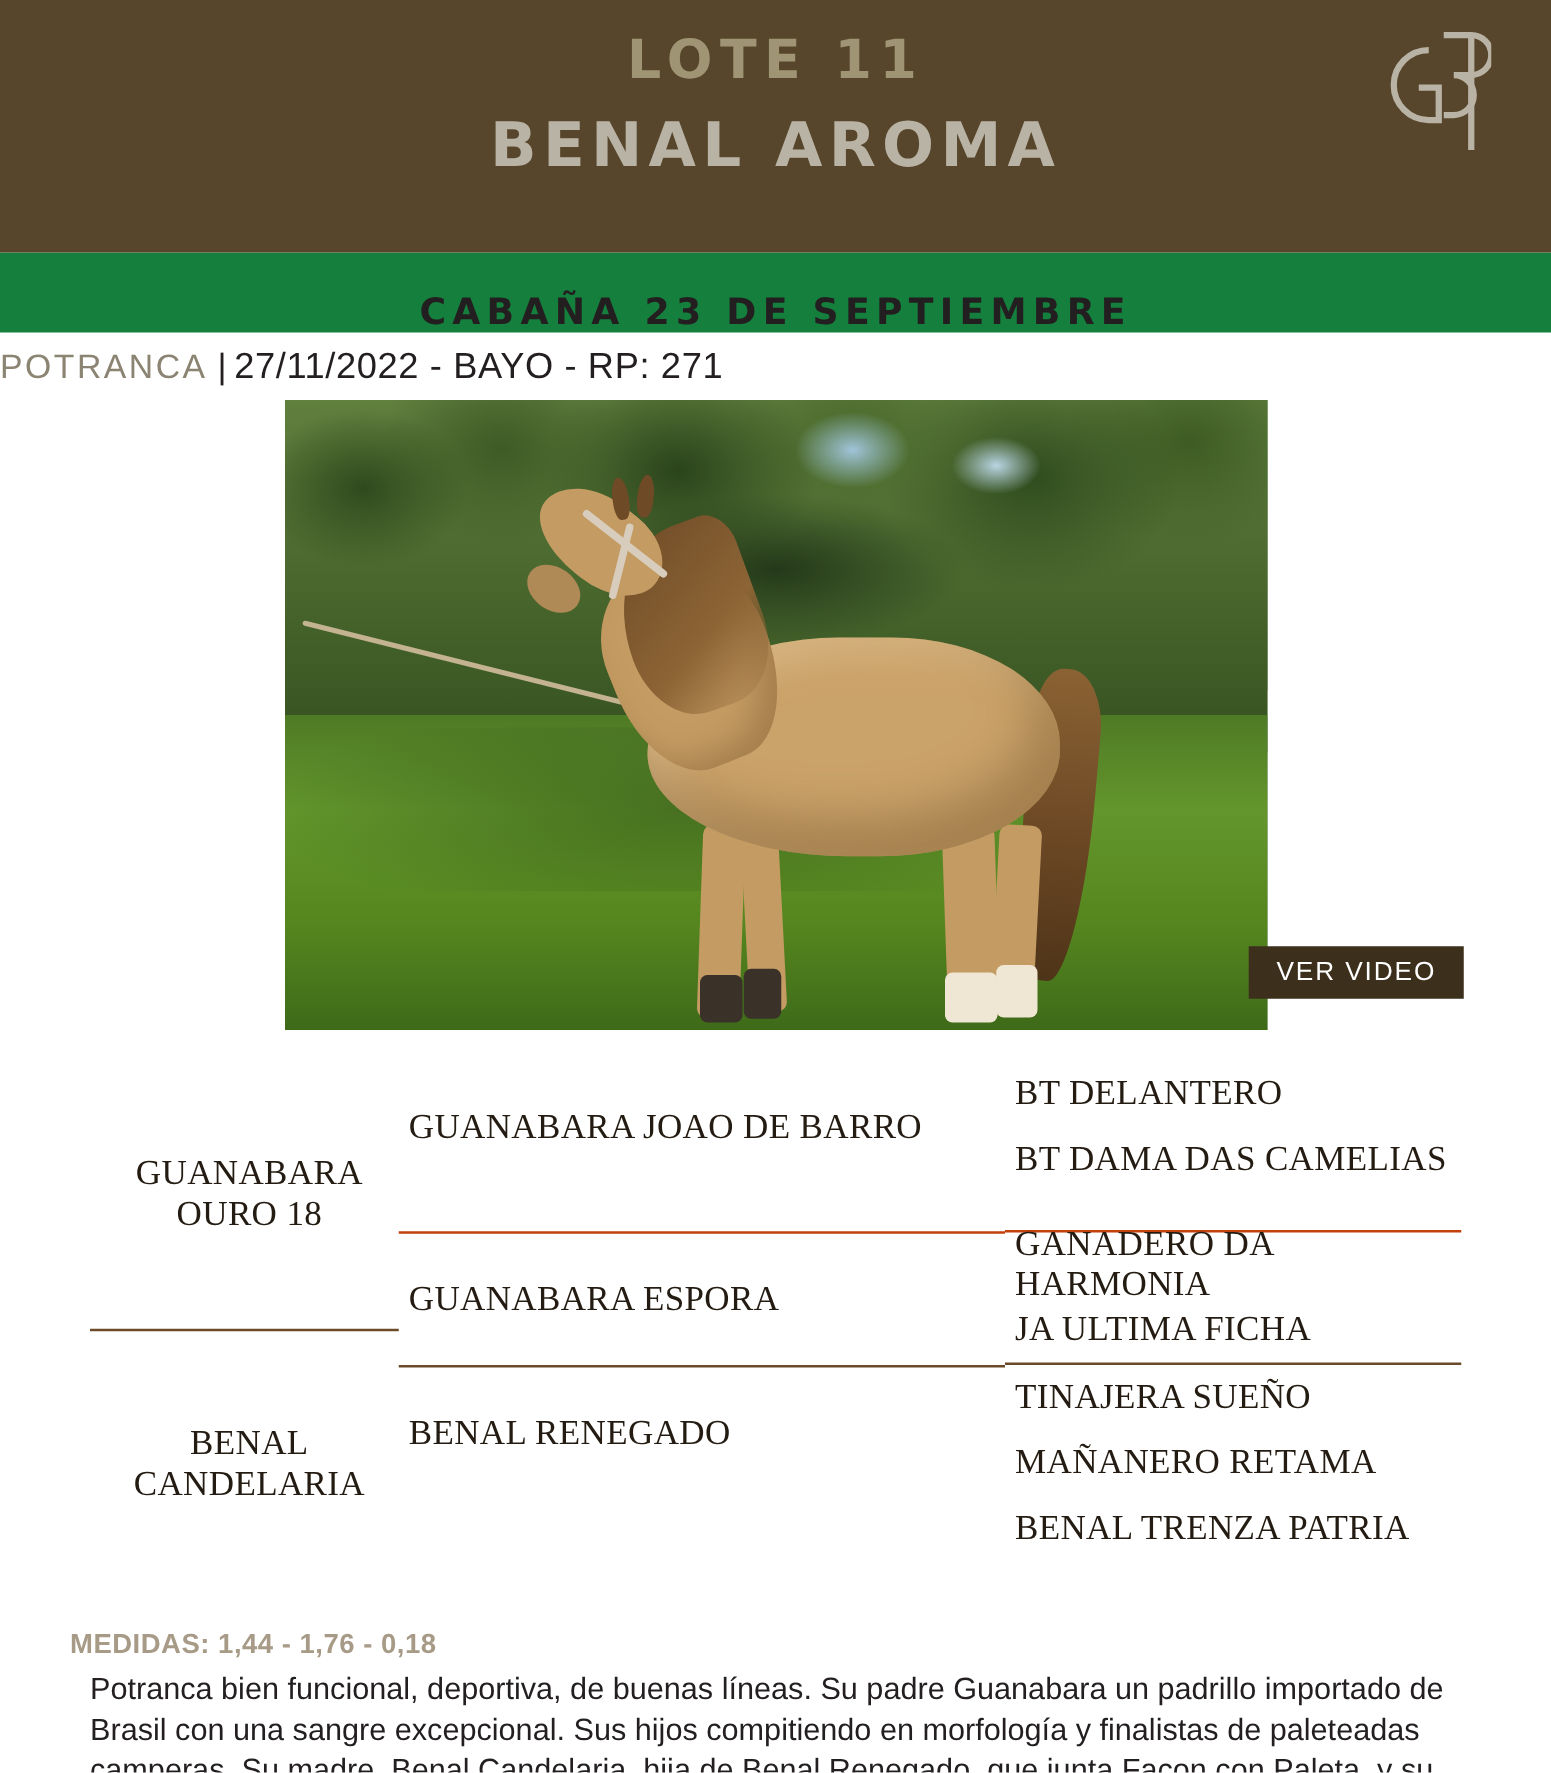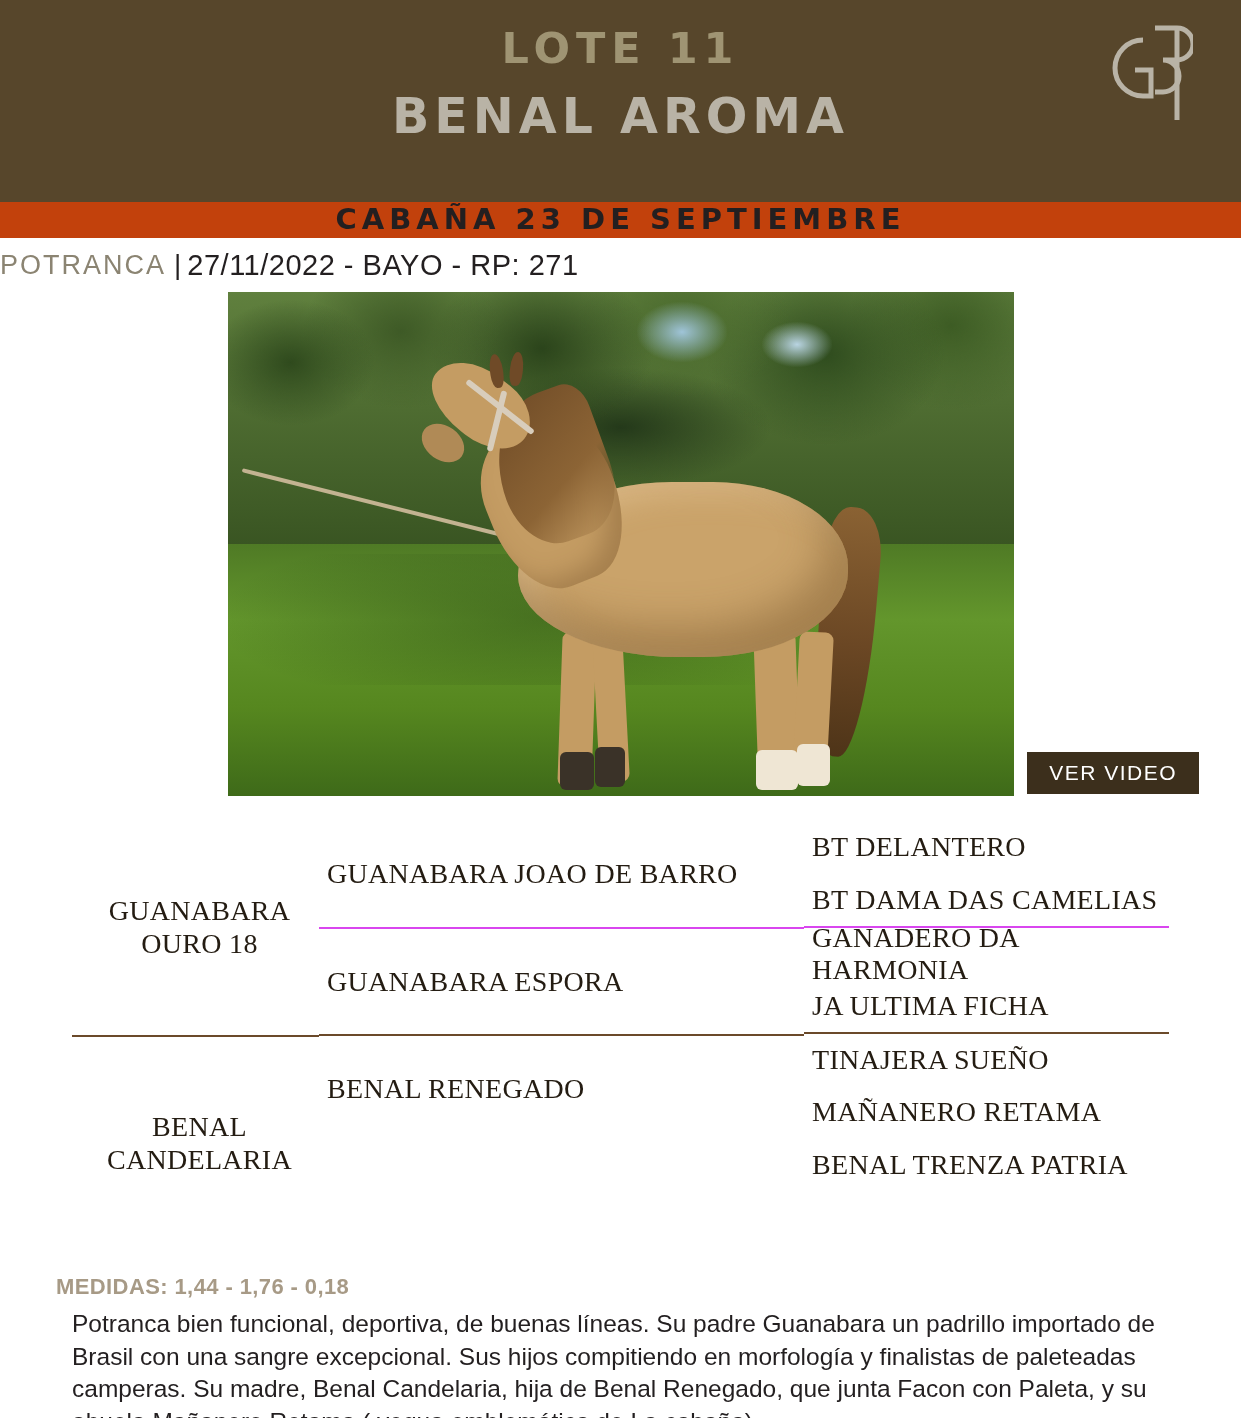--- a/index.html
+++ b/index.html
@@ -46,24 +46,24 @@
   .logo {
     position: absolute;
     right: 48px;
     top: 18px;
     width: 110px;
     height: 115px;
   }
 
   
   .subheader {
-    background: #c2410c;
-    height: 36px;
+    background: #15803d;
+    height: 64px;
     display: flex;
-    align-items: flex-start;
+    align-items: flex-end;
     justify-content: center;
   }
   .subheader-text {
     color: #231f20;
     font-size: 29px;
     font-weight: bold;
     letter-spacing: 5px;
     font-family: "DejaVu Sans", sans-serif;
   }
 
@@ -193,29 +193,28 @@
   .leg.bl { left: 408px; top: 300px; width: 42px; height: 155px; transform: rotate(-2deg); }
   .leg.br { left: 448px; top: 300px; width: 34px; height: 150px; transform: rotate(3deg); }
   .sock { position: absolute; background: #efe6d4; border-radius: 6px; }
   .sock.s1 { left: 212px; top: 420px; width: 34px; height: 38px; background: #3a3228; }
   .sock.s2 { left: 247px; top: 415px; width: 30px; height: 40px; background: #3a3228; }
   .sock.s3 { left: 408px; top: 418px; width: 42px; height: 40px; }
   .sock.s4 { left: 449px; top: 412px; width: 33px; height: 42px; }
 
   .ver-video {
     position: absolute;
-    right: 42px;
+    right: 70px;
     top: 437px;
     background: #3c2f1c;
     color: #ffffff;
     font-size: 21px;
     letter-spacing: 1.5px;
     padding: 9px 22px;
     font-family: "Liberation Sans", sans-serif;
-    margin-top: 23px;
   }
 
   
   .pedigree {
     margin: 18px 72px 0 72px;
     display: flex;
     font-family: "Liberation Serif", serif;
   }
   .ped-col { display: flex; flex-direction: column; }
   .col-1 { width: 247px; }
@@ -233,21 +232,21 @@
   .col-1 .ped-cell {
     justify-content: center;
     text-align: center;
     line-height: 1.15;
     height: 215px;
   }
   .col-2 .ped-cell { height: 107px; }
   .col-3 .ped-cell { height: 53px; }
 
   .line-top { border-top: 2px solid #6b4a2a; }
-  .half-sep { border-top: 2px solid #d946ef; }
+  .half-sep { border-top: 2px solid #c2410c; margin-top: 30px; }
 
   
   .measures {
     margin: 24px 72px 0 56px;
     color: #a79a86;
     font-size: 22px;
     font-weight: bold;
     letter-spacing: 0.4px;
     font-family: "Liberation Sans", sans-serif;
   }

